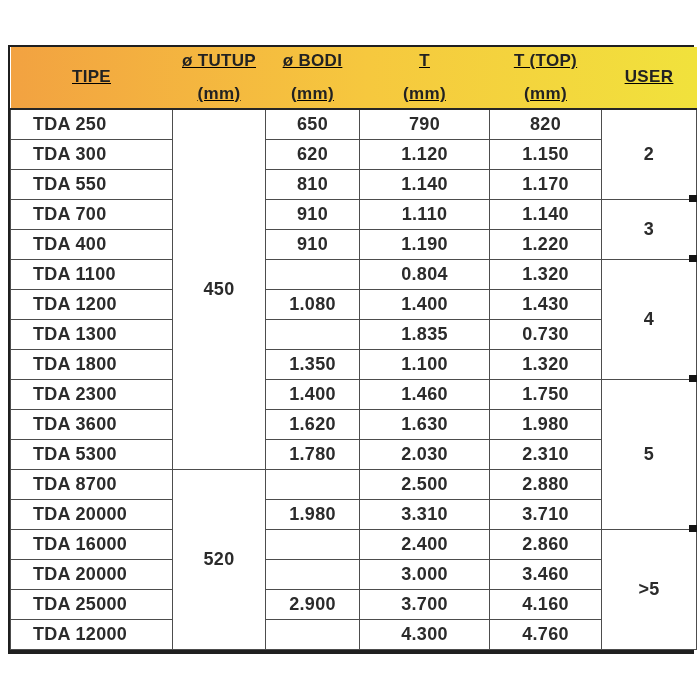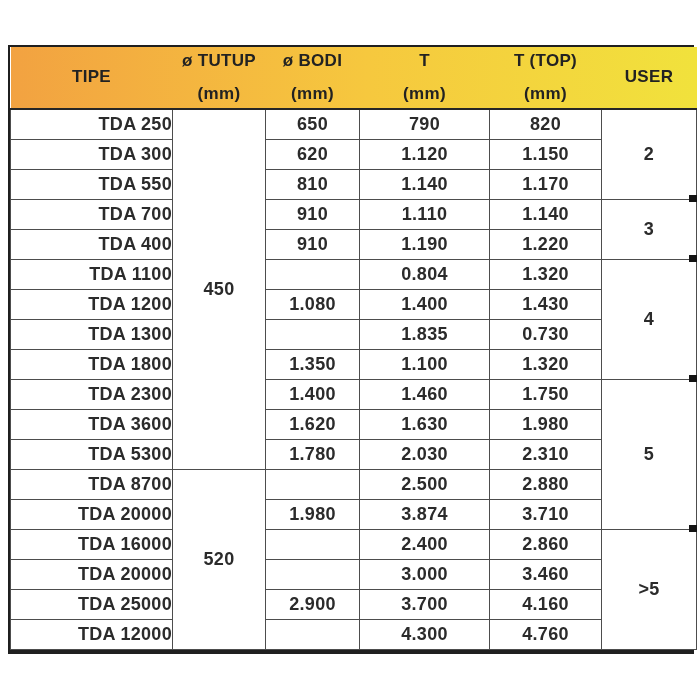--- a/index.html
+++ b/index.html
@@ -17,20 +17,21 @@
     border-bottom-width: 4px;
     border-right-width: 2px;
   }
   table {
     width: 100%;
     border-collapse: collapse;
     table-layout: fixed;
   }
   thead, thead tr {
     background: linear-gradient(90deg, #f2a241 0%, #f6c83e 52%, #f1e23c 100%);
+    text-decoration: underline;
   }
   thead th {
     height: 62px;
     border: none;
     border-bottom: 2px solid #262626;
     vertical-align: middle;
     text-align: center;
     font-size: 17px;
     font-weight: bold;
     color: #222;
@@ -47,21 +48,21 @@
     border: 1px solid #4d4d4d;
     font-size: 18px;
     font-weight: bold;
     color: #2b2b2b;
     text-align: center;
     vertical-align: middle;
     letter-spacing: 0.3px;
     padding: 0;
     background: #fff;
   }
-  tbody td.tipe { text-align: right; padding-left: 22px; }
+  tbody td.tipe { text-align: left; padding-left: 22px; }
   tbody td.merged { font-size: 18px; }
 
   .nub {
     position: absolute; right: -5px; width: 8px; height: 7px;
     background: #141414;
   }
   .nub1 { top: 148px; } 
   .nub2 { top: 208px; } 
   .nub3 { top: 328px; } 
   .nub4 { top: 478px; } 
@@ -187,21 +188,21 @@
         <tr>
           <td class="tipe">TDA 8700</td>
           <td class="merged" rowspan="6">520</td>
           <td></td>
           <td>2.500</td>
           <td>2.880</td>
         </tr>
         <tr>
           <td class="tipe">TDA 20000</td>
           <td>1.980</td>
-          <td>3.874</td>
+          <td>3.310</td>
           <td>3.710</td>
         </tr>
         <tr>
           <td class="tipe">TDA 16000</td>
           <td></td>
           <td>2.400</td>
           <td>2.860</td>
           <td class="merged" rowspan="4">&gt;5</td>
         </tr>
         <tr>

